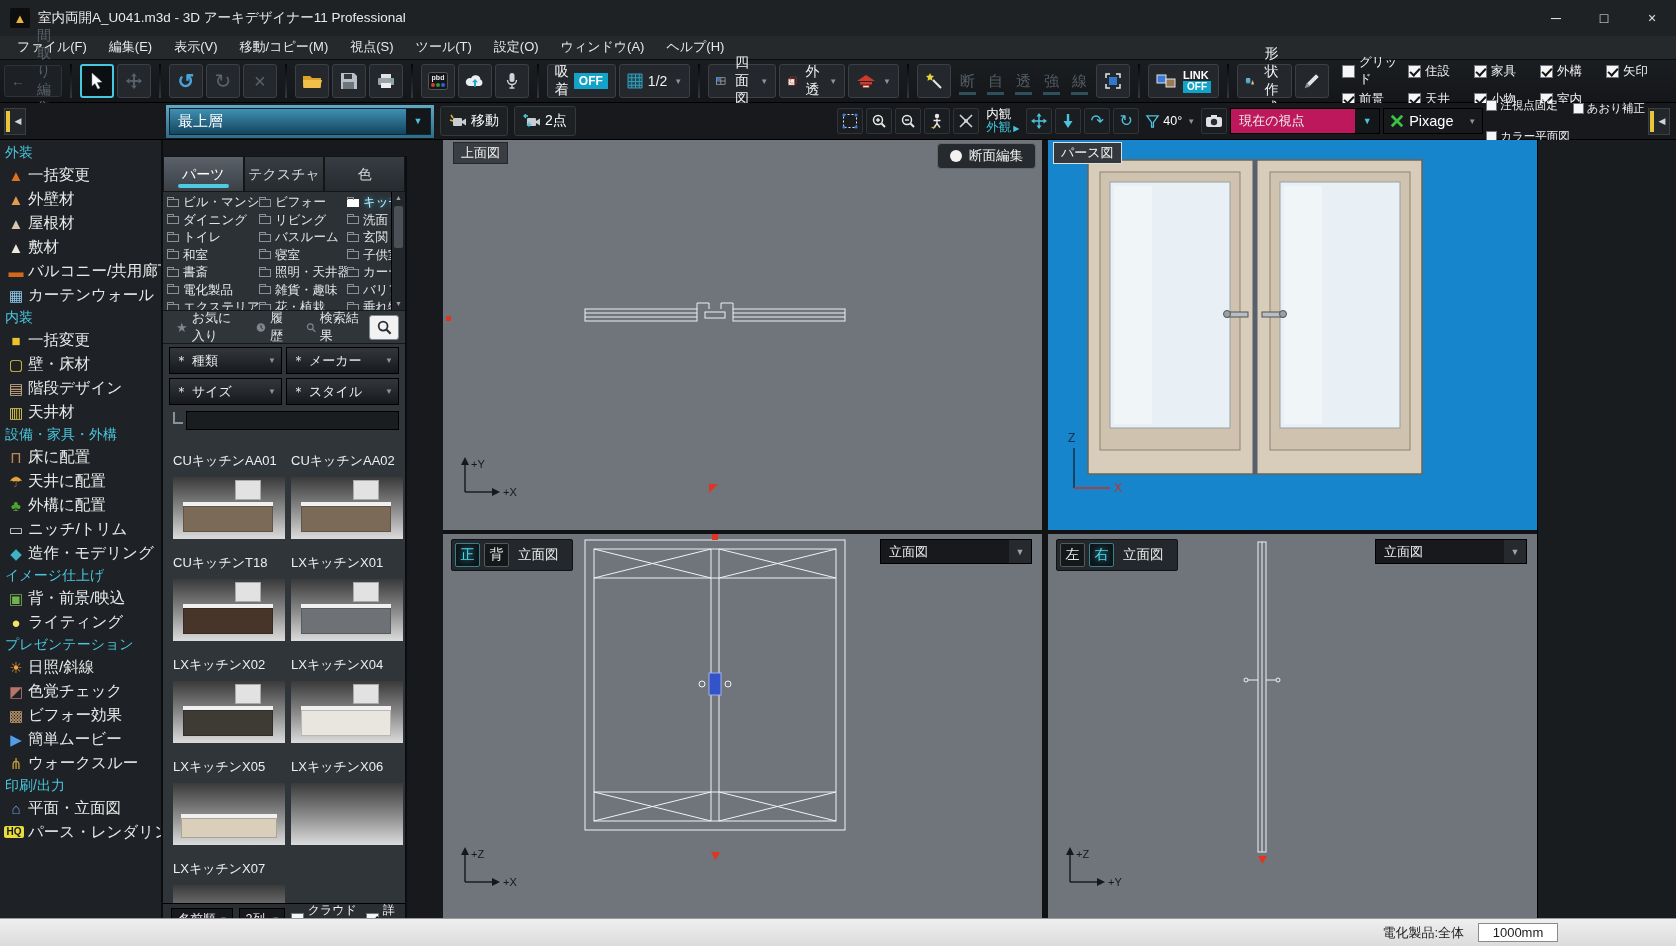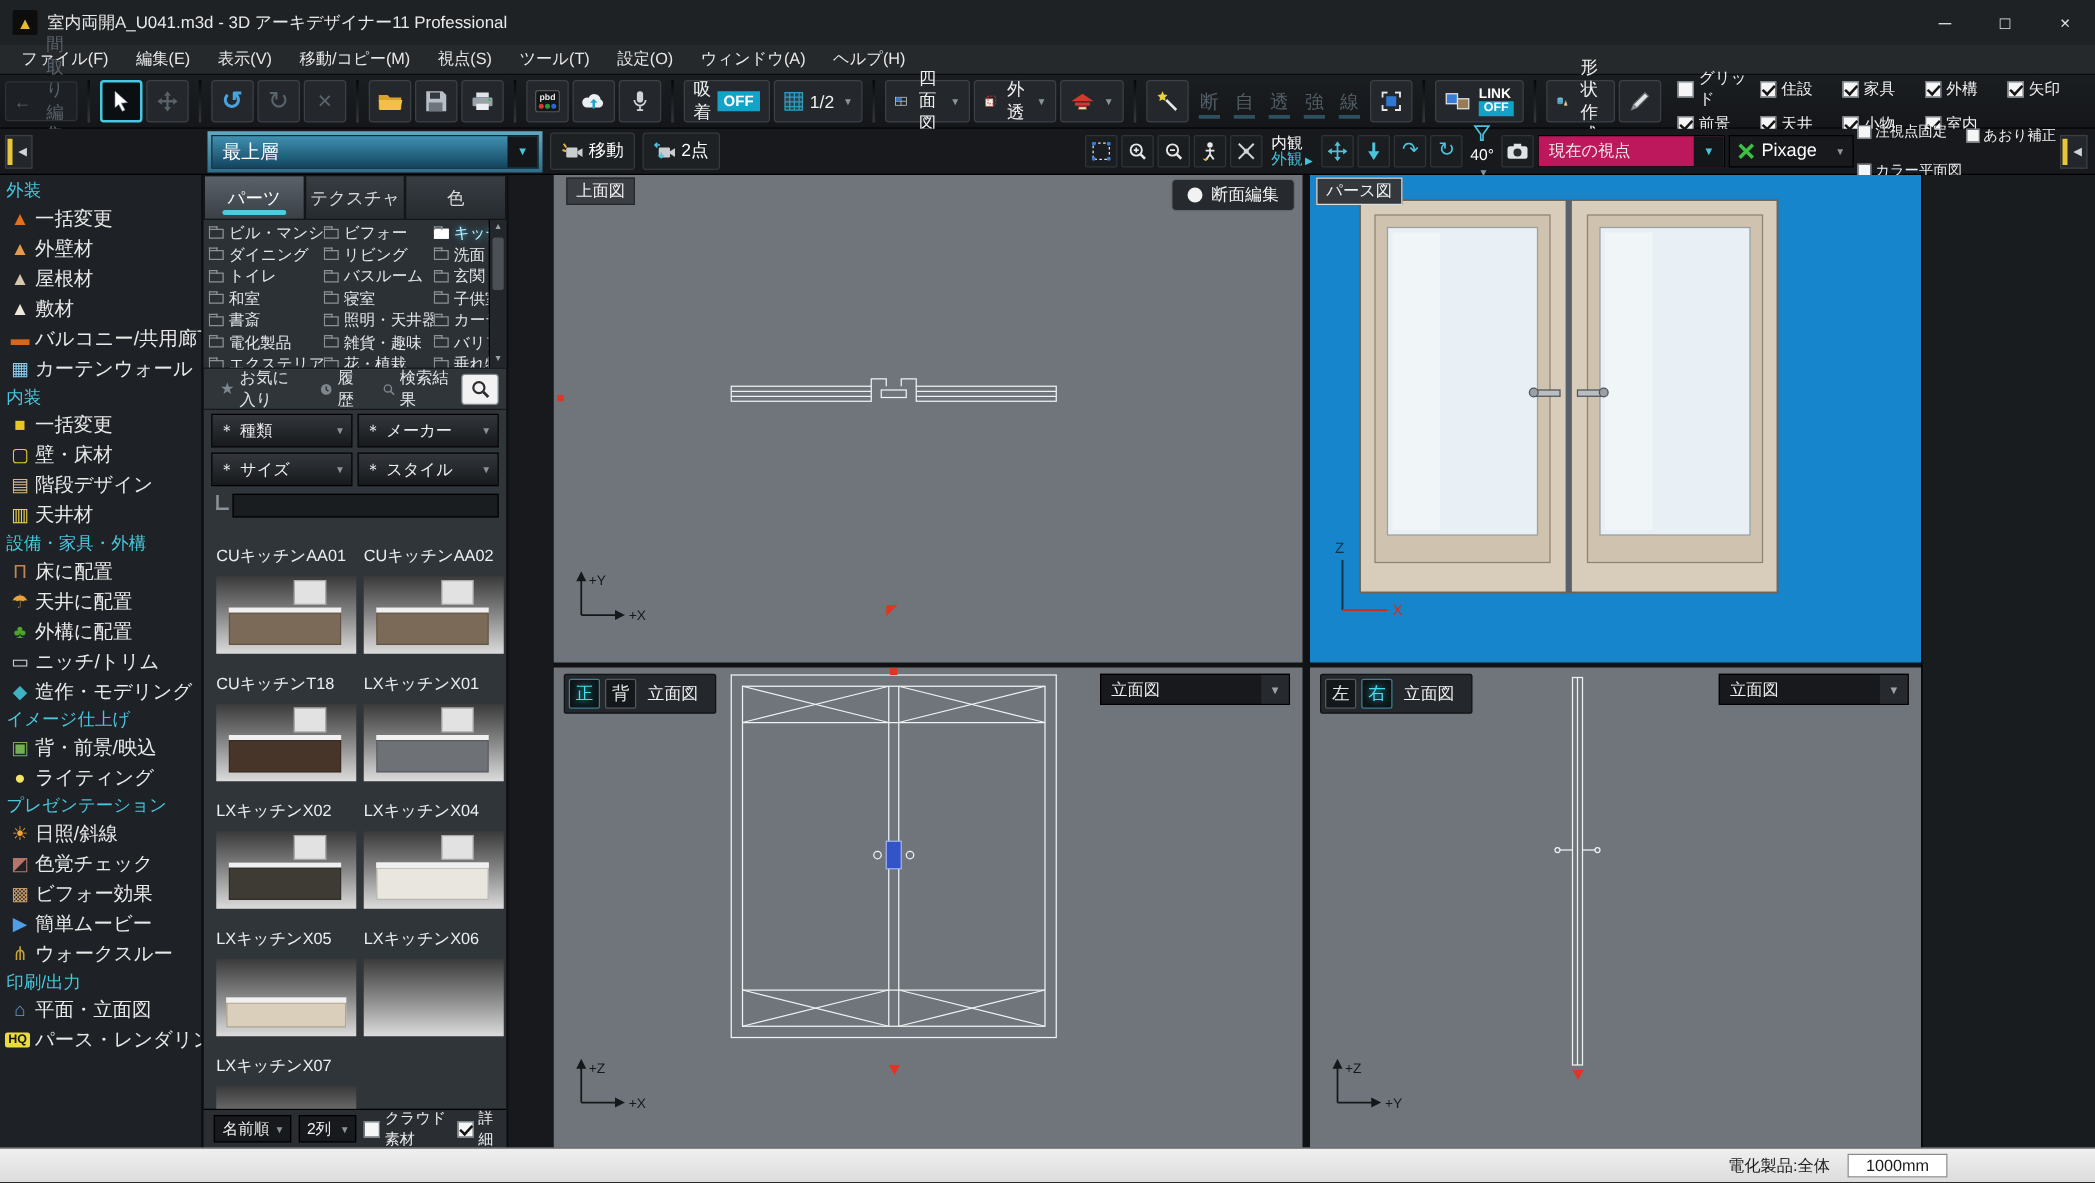--- a/index.html
+++ b/index.html
@@ -50,40 +50,40 @@
   .layerbar{width:268px;height:33px;background:linear-gradient(#63a8c2,#2f6c88);padding:3px;box-sizing:border-box;flex:0 0 268px;}
   .layersel{height:27px;background:linear-gradient(#3f90b2,#14455e);border:1px solid #0c2836;display:flex;align-items:center;color:#fff;font-size:15px;padding-left:8px;box-sizing:border-box;}
   .ddbox{margin-left:auto;width:24px;height:100%;background:#14171a;color:#4cc3dd;display:flex;align-items:center;justify-content:center;font-size:9px;}
   .t2btn{height:30px;background:#1d2124;border:1px solid #34393e;color:#fff;font-size:14px;display:flex;align-items:center;gap:4px;padding:0 8px;border-radius:3px;}
   .t2right{margin-left:auto;display:flex;align-items:center;gap:3px;padding-right:2px;}
   .itile{width:26px;height:26px;background:#1b1e21;border:1px solid #2f343a;display:flex;align-items:center;justify-content:center;border-radius:2px;padding:0;flex:0 0 26px;}
   .cy{color:#4cc3dd;font-size:16px;line-height:1;}
   .dualbtn{display:flex;flex-direction:column;line-height:13px;font-size:12.5px;background:transparent;border:none;color:#fff;padding:0 4px;text-align:left;}
   .dualbtn .ex{color:#3fc6dc;}
   .tri{font-size:8px;margin-left:2px;}
-  .fovbtn{display:flex;align-items:center;gap:3px;background:transparent;border:none;color:#fff;font-size:12.5px;padding:0 3px;flex-direction:column;}
+  .fovbtn{display:flex;align-items:center;gap:3px;background:transparent;border:none;color:#fff;font-size:12.5px;padding:0 3px;}
   .viewsel{width:150px;height:26px;background:#be185d;border:1px solid #000;color:#eee;font-size:13px;display:flex;align-items:center;padding-left:8px;box-sizing:border-box;}
   .pixage{width:100px;height:26px;background:#17191c;border:1px solid #000;display:flex;align-items:center;gap:5px;padding-left:6px;color:#fff;font-size:14.5px;box-sizing:border-box;}
   .pixage .dd{margin-left:auto;margin-right:6px;}
   .vstack{display:flex;flex-direction:column;gap:16px;}
   .cb.sm{font-size:11.5px;gap:3px;}
   .cb.sm .box{width:11px;height:11px;flex-basis:11px;}
 
   
   .main{position:absolute;left:0;top:140px;width:1676px;height:778px;}
 
   
   .sidebar{position:absolute;left:0;top:0;width:163px;height:778px;background:#1e2226;border-right:2px solid #0b0d0f;box-sizing:border-box;padding-top:2px;overflow:hidden;}
   .sb-head{color:#49c6dc;font-size:14px;padding-left:5px;height:21px;line-height:21px;}
   .sb-row{height:24px;display:flex;align-items:center;color:#e9e9e9;font-size:15.5px;padding-left:4px;white-space:nowrap;}
   .sb-icon{width:24px;flex:0 0 24px;text-align:center;font-size:15px;line-height:1;border-radius:2px;}
   .sb-icon.badge{font-size:10px;font-weight:bold;width:20px;flex-basis:20px;padding:1px 0;margin-right:4px;}
 
   
-  .parts{position:absolute;left:163px;top:0;width:244px;height:778px;background:#30353a;box-sizing:border-box;display:flex;flex-direction:column;border-right:2px solid #0b0d0f;}
+  .parts{position:absolute;left:163px;top:16px;width:244px;height:778px;background:#30353a;box-sizing:border-box;display:flex;flex-direction:column;border-right:2px solid #0b0d0f;}
   .ptabs{display:flex;height:36px;flex:0 0 36px;}
   .ptab{flex:1;text-align:center;line-height:34px;color:#d8d8d8;background:linear-gradient(#383d43,#262b30);border:1px solid #131517;font-size:14px;position:relative;}
   .ptab.active{background:linear-gradient(#5a6169,#3a4046);color:#fff;}
   .ptab.active::after{content:"";position:absolute;left:14px;right:14px;bottom:3px;height:4px;background:#4ecbe0;border-radius:2px;}
   .catwrap{height:118px;flex:0 0 118px;display:flex;background:#2c3136;border-bottom:1px solid #15181a;overflow:hidden;}
   .cats{flex:1;display:grid;grid-template-columns:92px 88px 82px;grid-auto-rows:17.5px;padding:2px 0 0 4px;overflow:hidden;}
   .cat{display:flex;align-items:center;gap:4px;color:#e4e7ea;font-size:12.5px;white-space:nowrap;overflow:hidden;}
   .folder{width:12px;height:8px;border:1px solid #8a9298;position:relative;flex:0 0 12px;box-sizing:border-box;}
   .folder::before{content:"";position:absolute;top:-3px;left:-1px;width:5px;height:2px;border:1px solid #8a9298;border-bottom:none;}
   .cat.sel .folder{background:#fff;border-color:#fff;}

